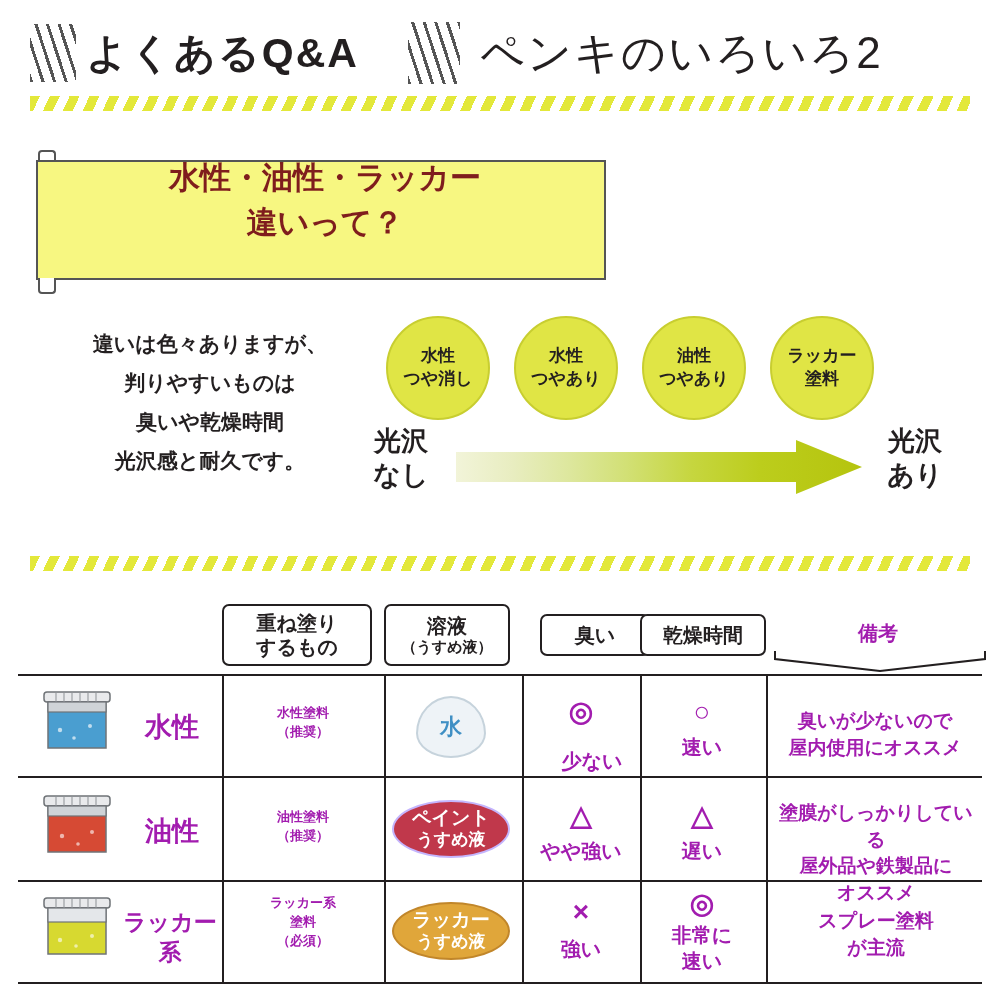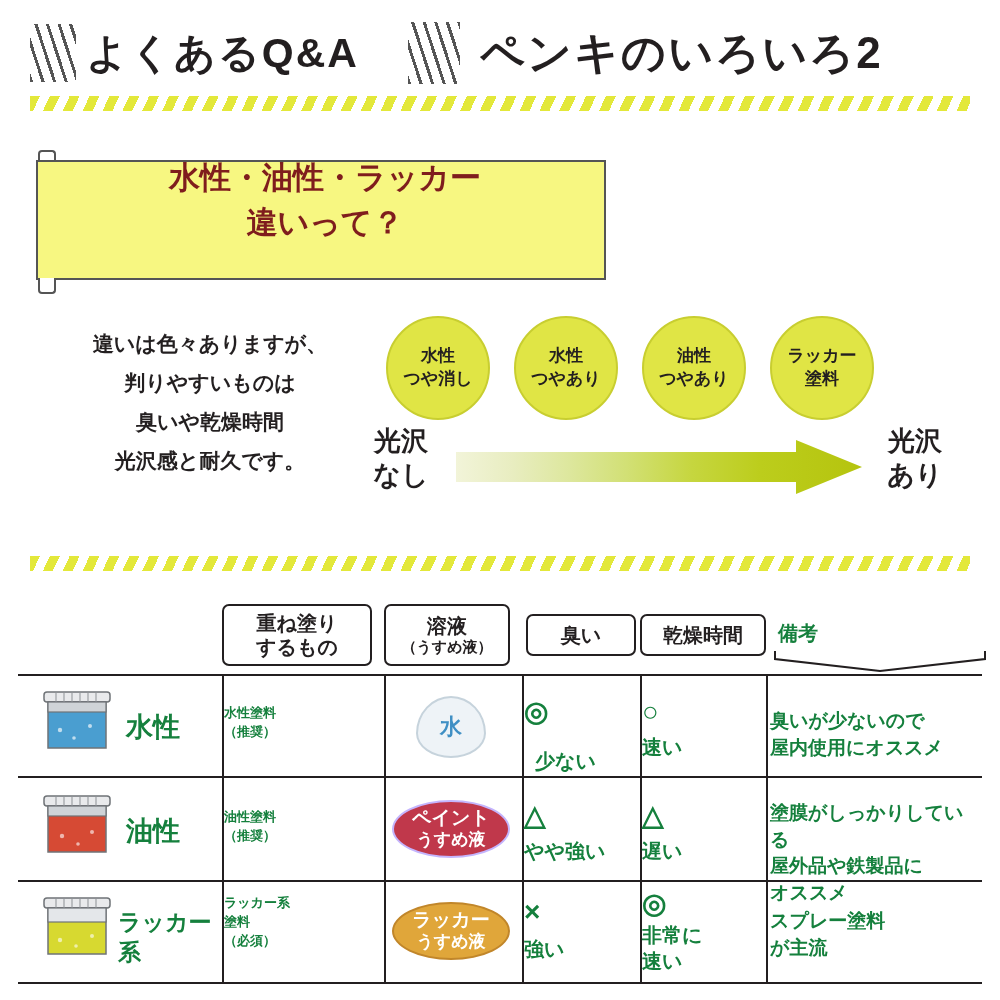--- a/index.html
+++ b/index.html
@@ -52,21 +52,21 @@
     font-size: 41px;
     font-weight: bold;
     letter-spacing: 2px;
     white-space: nowrap;
   }
   .header-title-b {
     position: absolute;
     left: 480px;
     top: 24px;
     font-size: 44px;
-    font-weight: bold;
+    font-weight: normal;
     letter-spacing: 2px;
     white-space: nowrap;
   }
   .stripe-bar {
     position: absolute;
     height: 15px;
     background: repeating-linear-gradient(
       115deg,
       #e3e83a 0px, #e3e83a 9px,
       #ffffff 9px, #ffffff 18px
@@ -212,23 +212,24 @@
     height: 2px;
   }
   .vline {
     position: absolute;
     background: #231f20;
     width: 2px;
   }
 
   .cell {
     position: absolute;
+    text-align: center;
     font-weight: bold;
     line-height: 1.3;
-    color: #15803d;
+    color: #a21caf;
   }
   .rowname {
     font-size: 27px;
   }
   .rowname.small {
     font-size: 23px;
   }
   .coat {
     font-size: 13px;
     line-height: 1.45;
@@ -349,21 +350,21 @@
       <div>重ね塗り</div>
       <div>するもの</div>
     </div>
   </div>
   <div class="hcell" style="left:366px; top:6px; width:126px; height:62px;">
     <div>
       <div>溶液</div>
       <div style="font-size:15px;">（うすめ液）</div>
     </div>
   </div>
-  <div class="hcell" style="left:508px; top:16px; width:110px; height:42px;">
+  <div class="hcell" style="left:522px; top:16px; width:110px; height:42px;">
     <div>臭い</div>
   </div>
   <div class="hcell" style="left:622px; top:16px; width:126px; height:42px;">
     <div>乾燥時間</div>
   </div>
   <div class="cell" style="left:760px; top:22px; width:200px; font-size:20px;">備考</div>
 
   <svg style="position:absolute; left:756px; top:52px;" width="212" height="22" viewBox="0 0 212 22">
     <polyline points="1,1 1,9 106,21 211,9 211,1" fill="none" stroke="#231f20" stroke-width="2"></polyline>
   </svg>

